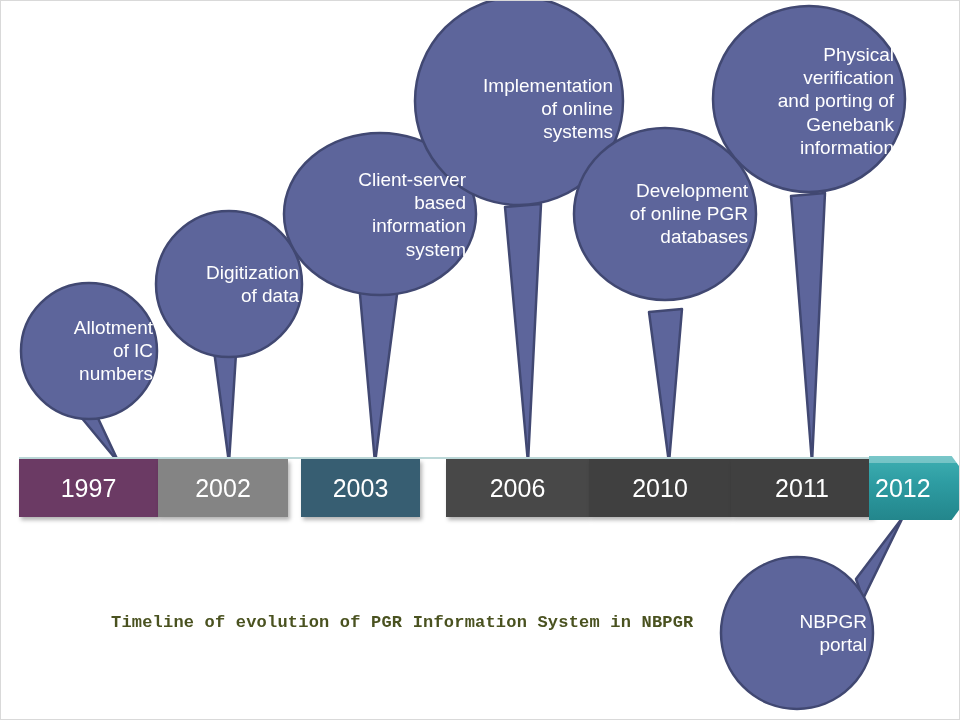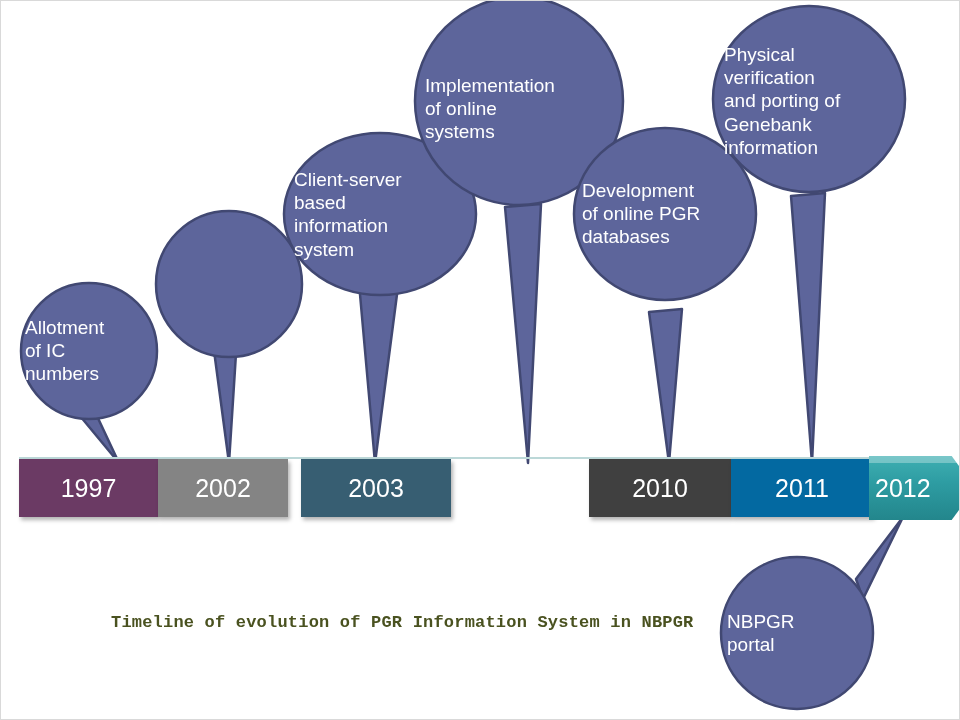--- a/index.html
+++ b/index.html
@@ -24,21 +24,21 @@
     left: 0;
     top: 0;
     width: 960px;
     height: 720px;
   }
   svg.bubble-layer { pointer-events: none; }
 
   .bubble-text {
     position: absolute;
     color: #ffffff;
-    text-align: left;
+    text-align: right;
     line-height: 1.22;
     font-size: 19px;
     font-family: "Liberation Sans", sans-serif;
     white-space: pre-line;
     pointer-events: none;
     transform: translate(-50%, -50%);
   }
 
   .bar {
     position: absolute;
@@ -144,20 +144,22 @@
 
     <g>
       <path d="M855 578 L902 516 L862 598 Z" fill="#5D659B" stroke="#414872" stroke-width="2.5" stroke-linejoin="round"></path>
       <circle cx="796" cy="632" r="76" fill="#5D659B" stroke="#414872" stroke-width="2.5"></circle>
     </g>
   </svg>
 
   <div class="bubble-text" style="left:88px;  top:350px; width:128px;">Allotment
 of IC
 numbers</div>
+  <div class="bubble-text" style="left:228px; top:283px; width:140px;">Digitization
+of data</div>
   <div class="bubble-text" style="left:379px; top:213px; width:172px;">Client-server
 based
 information
 system</div>
   <div class="bubble-text" style="left:518px; top:108px; width:188px;">Implementation
 of online
 systems</div>
   <div class="bubble-text" style="left:664px; top:213px; width:166px;">Development
 of online PGR
 databases</div>
@@ -170,27 +172,30 @@
 portal</div>
 
   <div class="bar-topline"></div>
   <div class="bar">
     <div class="seg seg-shadow" style="left:0px;   width:139px; background:#6B3A64;">
       <span>1997</span>
     </div>
     <div class="seg seg-shadow" style="left:139px; width:130px; background:#848484;">
       <span>2002</span>
     </div>
-    <div class="seg seg-shadow" style="left:282px; width:150px; background:#375E72;">
+    <div class="seg seg-shadow" style="left:282px; width:119px; background:#375E72;">
       <span>2003</span>
+    </div>
+    <div class="seg seg-shadow" style="left:427px; width:143px; background:#484848;">
+      <span>2006</span>
     </div>
     <div class="seg seg-shadow" style="left:570px; width:142px; background:#404040;">
       <span>2010</span>
     </div>
-    <div class="seg seg-shadow" style="left:712px; width:142px; background:#0369a1;justify-content:center;">
+    <div class="seg seg-shadow" style="left:712px; width:142px; background:#404040;justify-content:center;">
       <span>2011</span>
     </div>
     <div class="arrow-seg" style="left:850px; width:106px;">
       <div class="arrow-bevel"></div>
       <span class="yr">2012</span>
     </div>
   </div>
 
   <div class="caption">Timeline of evolution of PGR Information System in NBPGR</div>
 

